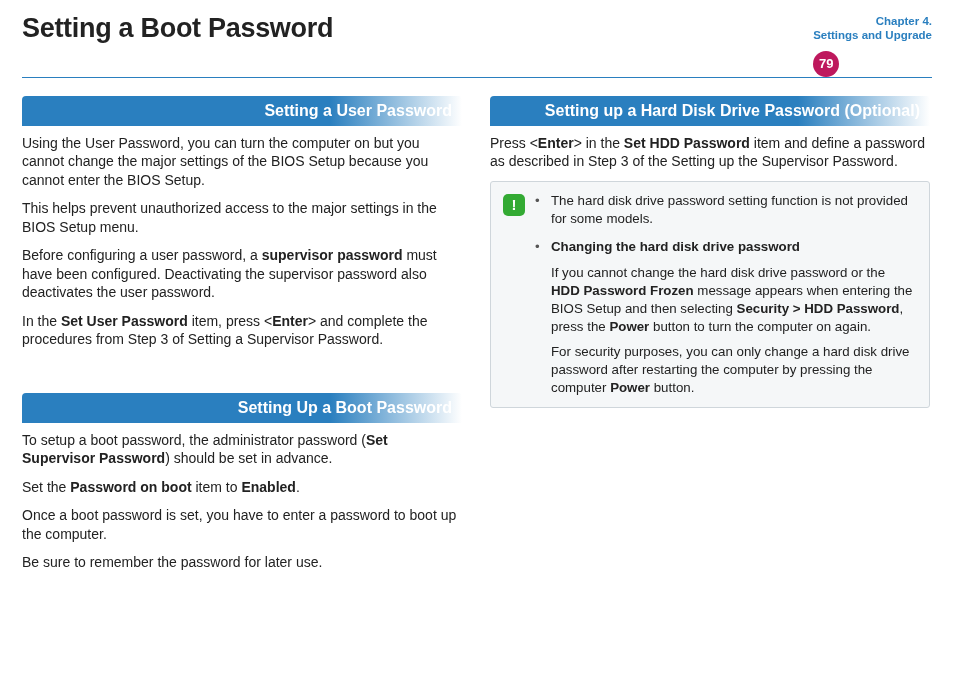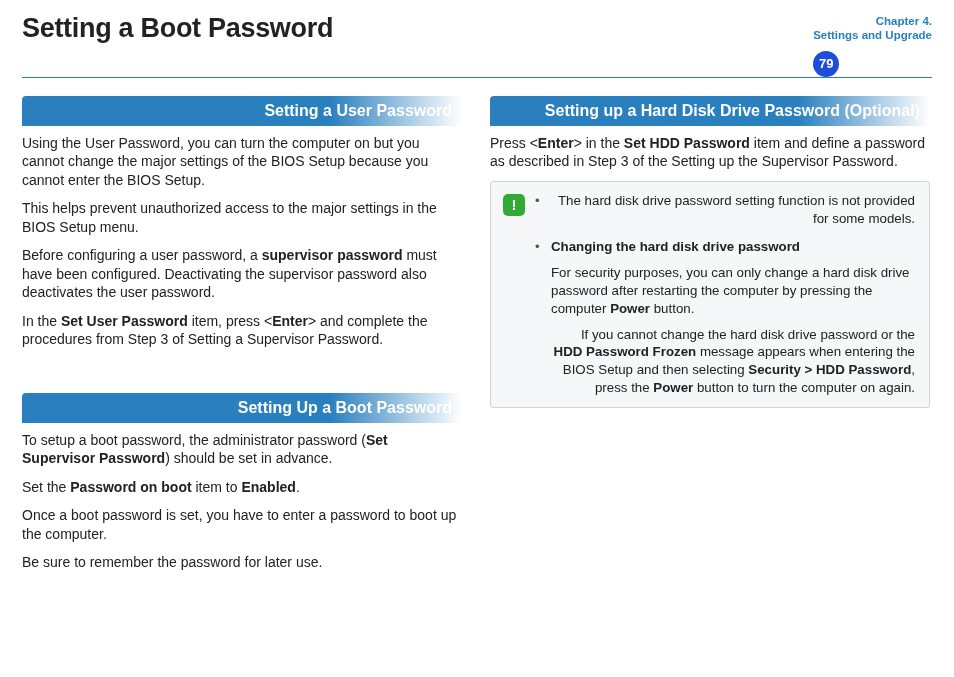--- a/index.html
+++ b/index.html
@@ -2,34 +2,34 @@
 <html><head>
 <meta charset="utf-8">
 <style>
   * { box-sizing: border-box; margin: 0; padding: 0; }
   html, body { width: 954px; height: 677px; font-family: "Segoe UI", "Myriad Pro", Arial, sans-serif; color: #222; background: #fff; }
   .page { position: relative; width: 954px; height: 655px; padding: 14px 22px 10px 22px; }
   .hdr { display: flex; align-items: flex-start; justify-content: space-between; border-bottom: 1.5px solid #2a7fbf; padding-bottom: 0px; margin-bottom: 18px; }
   .title { font-size: 27px; font-weight: 700; letter-spacing: -0.3px; line-height: 1.05; padding-bottom: 6px; }
   .chap { display: flex; align-items: flex-start; gap: 8px; flex-direction: column; }
   .chap-text { text-align: right; color: #2a7fbf; font-size: 11.5px; font-weight: 700; line-height: 1.25; }
-  .pn { background: #1d4ed8; color: #fff; border-radius: 50%; width: 26px; height: 26px; display: flex; align-items: center; justify-content: center; font-size: 13px; font-weight: 700; }
+  .pn { background: #be185d; color: #fff; border-radius: 50%; width: 26px; height: 26px; display: flex; align-items: center; justify-content: center; font-size: 13px; font-weight: 700; }
   .cols { display: flex; gap: 28px; }
   .col { width: 440px; }
   .shead { background: linear-gradient(90deg, #2a7fbf 0%, #2a7fbf 70%, rgba(42,127,191,0) 100%); color: #fff; font-size: 16px; font-weight: 700; padding: 5px 10px 6px 10px; border-radius: 4px 4px 0 0; margin-bottom: 8px; line-height: 1.2; text-align: right; }
   .body p { font-size: 14px; line-height: 1.32; margin-bottom: 10px; }
   .gap { height: 34px; }
   .notebox { border: 0.5px solid #cfd6db; border-radius: 3px; background: #f5f7f8; padding: 10px 14px 10px 12px; display: flex; gap: 10px; margin-top: 8px; }
   .nb-icon { flex: 0 0 auto; width: 22px; height: 22px; background: #33aa33; border-radius: 5px; color: #fff; font-weight: 900; font-size: 15px; display: flex; align-items: center; justify-content: center; margin-top: 2px; }
   .nb-body { flex: 1 1 auto; font-size: 13.3px; line-height: 1.35; }
   .nb-item { display: flex; gap: 8px; margin-bottom: 10px; }
   .nb-item:last-child { margin-bottom: 0; }
   .bullet { flex: 0 0 auto; width: 8px; color: #555; }
   .nb-text p { margin-bottom: 8px; font-size: 13.3px; }
-  .nb-text p:last-child { margin-bottom: 0; text-align: right; }
+  .nb-text p:last-child { margin-bottom: 0; }
   b { font-weight: 700; }
 </style>
 </head>
 <body>
 
 <div class="page">
 
   <div class="hdr">
     <div class="title">Setting a Boot Password</div>
     <div class="chap">
@@ -91,24 +91,24 @@
             <div class="nb-text">
               <p>The hard disk drive password setting function is not provided for some models.</p>
             </div>
           </div>
 
           <div class="nb-item">
             <div class="bullet">•</div>
             <div class="nb-text">
               <p><b>Changing the hard disk drive password</b></p>
               <p>
-                <span>For security purposes, you can only change a hard disk drive password after restarting the computer by pressing the computer </span><b>Power</b><span> button.</span>
+                <span>If you cannot change the hard disk drive password or the </span><b>HDD Password Frozen</b><span> message appears when entering the BIOS Setup and then selecting </span><b>Security &gt; HDD Password</b><span>, press the </span><b>Power</b><span> button to turn the computer on again.</span>
               </p>
               <p>
-                <span>If you cannot change the hard disk drive password or the </span><b>HDD Password Frozen</b><span> message appears when entering the BIOS Setup and then selecting </span><b>Security &gt; HDD Password</b><span>, press the </span><b>Power</b><span> button to turn the computer on again.</span>
+                <span>For security purposes, you can only change a hard disk drive password after restarting the computer by pressing the computer </span><b>Power</b><span> button.</span>
               </p>
             </div>
           </div>
 
         </div>
       </div>
 
     </div>
 
   </div>

